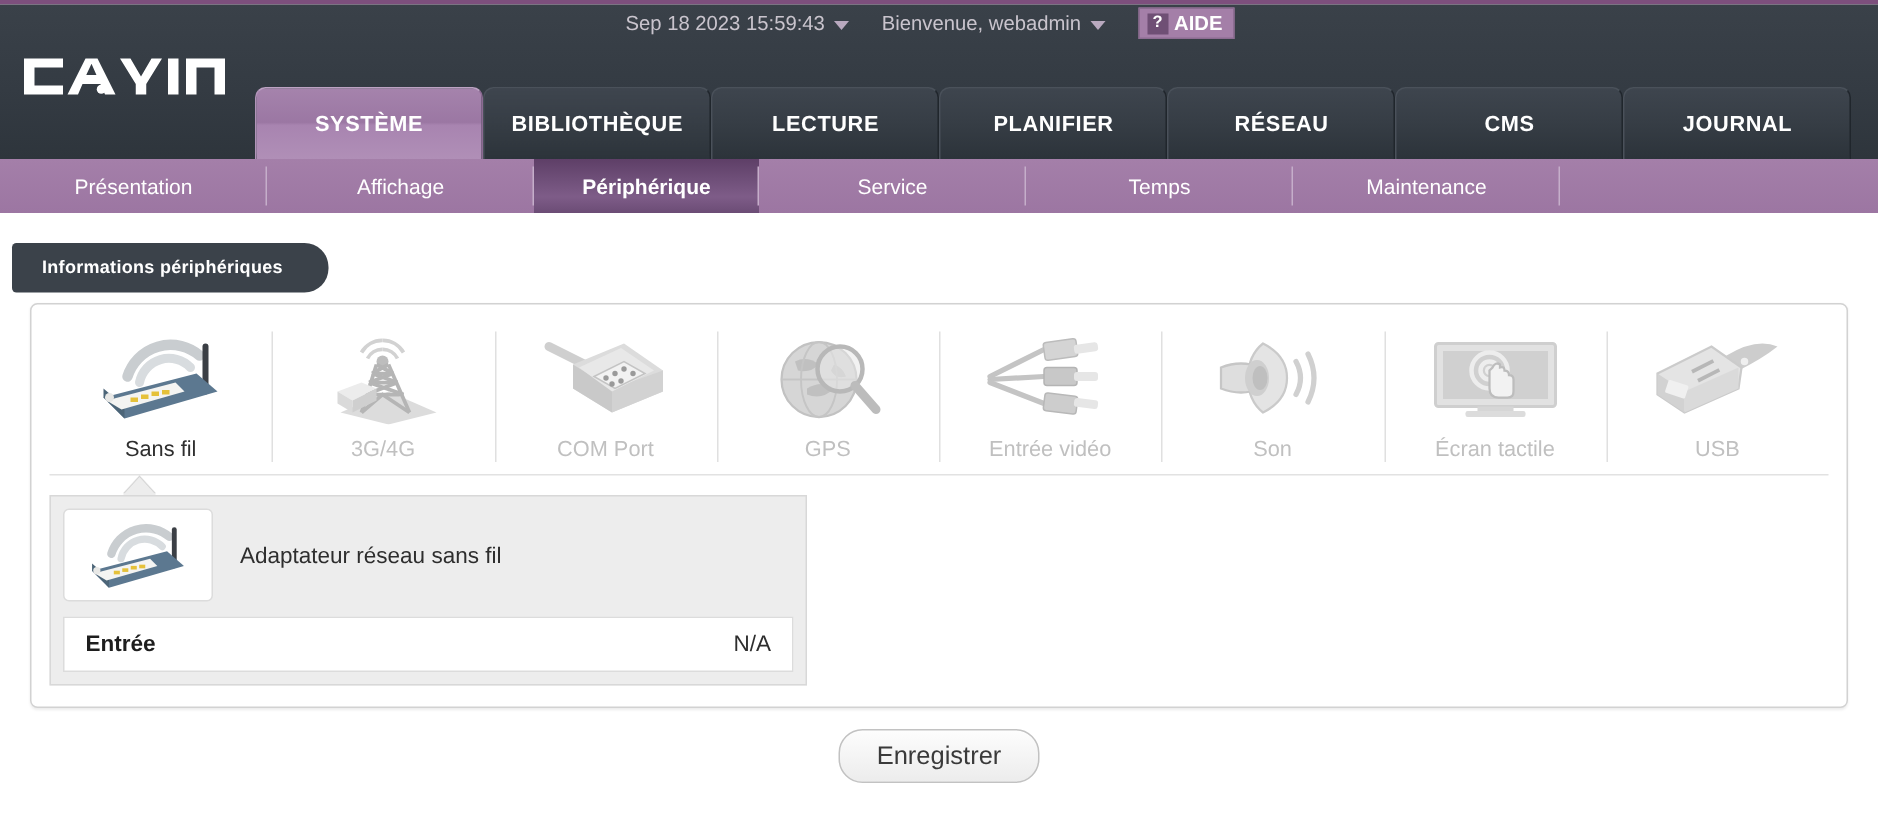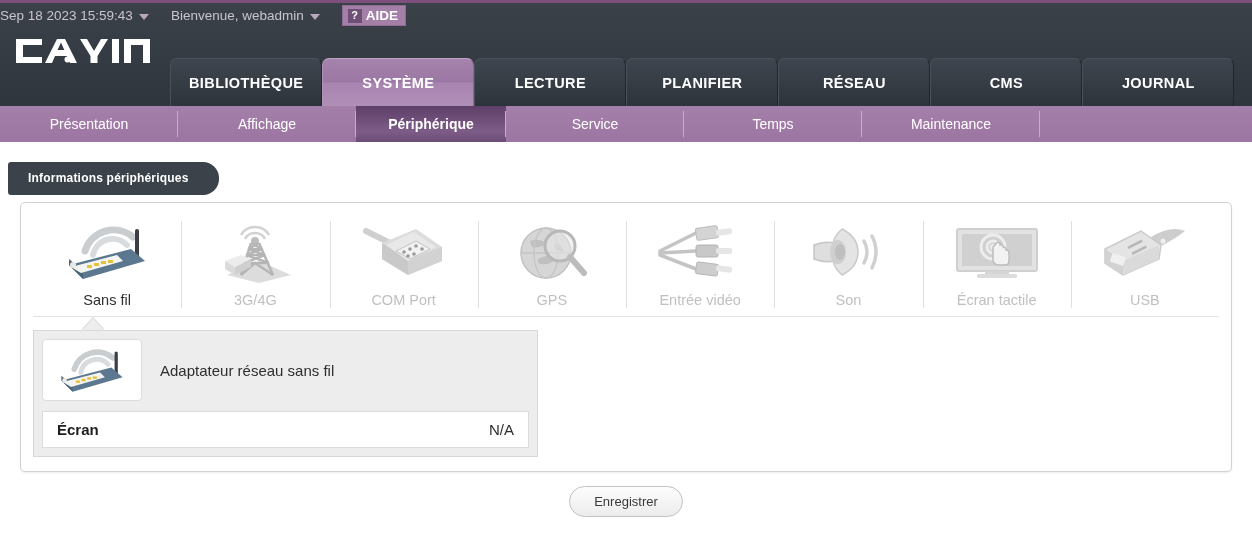--- a/index.html
+++ b/index.html
@@ -14,21 +14,21 @@
   .topline { height: 3px; background: #7d4f7d; }
 
   .header {
     position: relative;
     height: 103px;
     background: linear-gradient(to bottom, #3a4149 0%, #343b43 55%, #2e353c 100%);
   }
 
   .utilbar {
     position: absolute; top: 0; left: 0; right: 0; height: 25px;
-    display: flex; align-items: center; justify-content: flex-start;
+    display: flex; align-items: center; justify-content: center;
     padding-right: 0px;
     font-size: 13.5px;
     color: #c9c4cd;
   }
   .util-item {
     display: flex; align-items: center; gap: 6px;
     margin-right: 22px;
     white-space: nowrap;
   }
   .caret-down {
@@ -256,21 +256,21 @@
   
   .footer {
     margin-top: 14px;
     display: flex; justify-content: center;
   }
   .btn-save {
     background: linear-gradient(to bottom, #fdfdfd 0%, #ececec 100%);
     border: 1px solid #c2c2c2;
     border-radius: 16px;
     padding: 7px 24px;
-    font-size: 13px;
+    font-size: 17px;
     color: #3a3a3a;
     cursor: pointer;
   }
 </style>
 </head>
 <body>
 
 <div class="topline"></div>
 
 <div class="header">
@@ -303,25 +303,25 @@
         <path d="M66 4 L73 4 L80 16 L87 4 L94 4 L83.5 21 L83.5 28 L76.5 28 L76.5 21 Z"></path>
 
         <rect x="98" y="4" width="7" height="24"></rect>
 
         <path d="M110 28 L110 4 L136 4 L136 28 L129 28 L129 10 L117 10 L117 28 Z"></path>
       </g>
     </svg>
   </div>
 
   <div class="maintabs">
+    <div class="mtab active">
+      <span>SYSTÈME</span>
+    </div>
     <div class="mtab">
       <span>BIBLIOTHÈQUE</span>
-    </div>
-    <div class="mtab active">
-      <span>SYSTÈME</span>
     </div>
     <div class="mtab">
       <span>LECTURE</span>
     </div>
     <div class="mtab">
       <span>PLANIFIER</span>
     </div>
     <div class="mtab">
       <span>RÉSEAU</span>
     </div>
@@ -557,21 +557,21 @@
               <rect x="28" y="44" width="5" height="3"></rect>
               <rect x="35" y="42" width="5" height="3"></rect>
               <rect x="42" y="40" width="5" height="3"></rect>
               <rect x="49" y="39" width="5" height="3"></rect>
             </g>
           </svg>
         </div>
         <div class="adapter-name">Adaptateur réseau sans fil</div>
       </div>
       <div class="kvrow">
-        <span class="kv-key">Écran</span>
+        <span class="kv-key">Entrée</span>
         <span class="kv-val">N/A</span>
       </div>
     </div>
 
   </div>
 </div>
 
 <div class="footer">
   <button class="btn-save">Enregistrer</button>
 </div>

